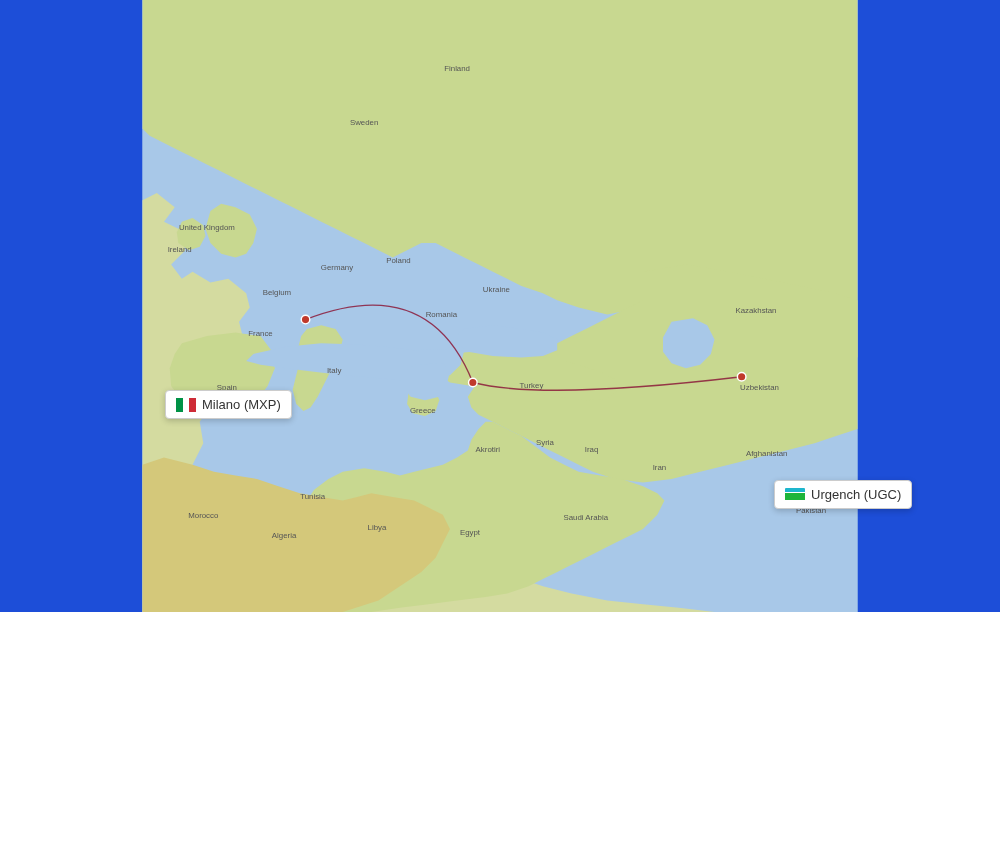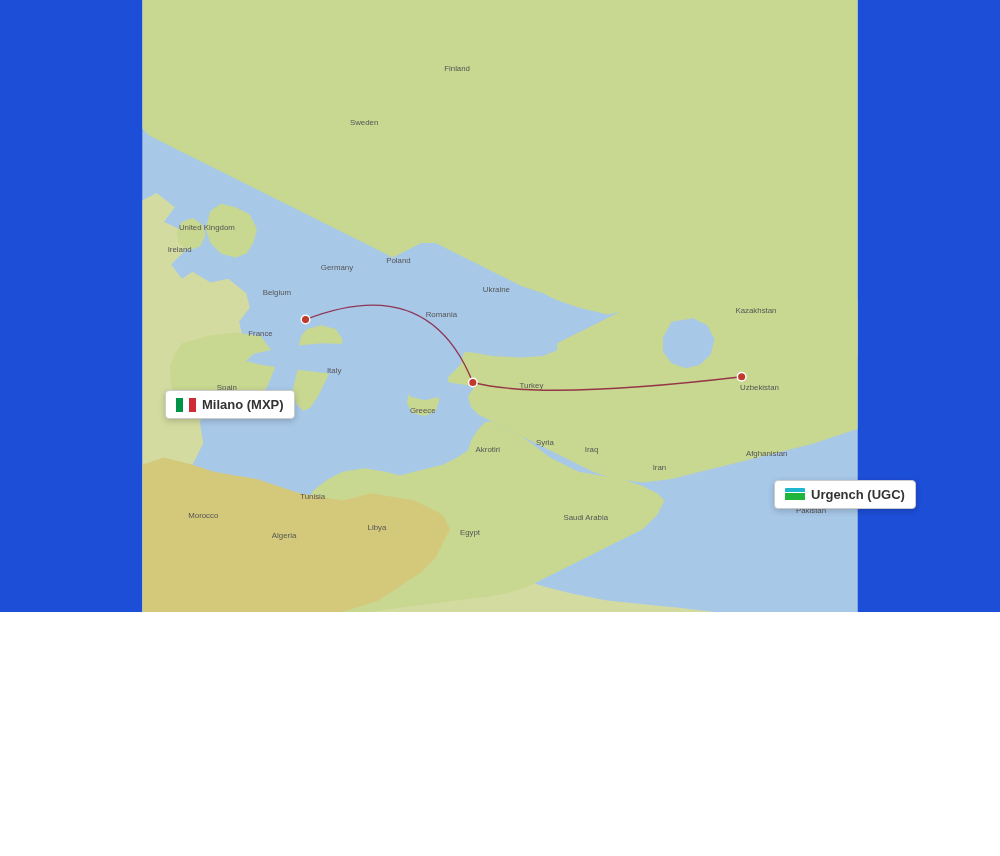--- a/index.html
+++ b/index.html
@@ -21,21 +21,21 @@
     .tooltip {
       position: absolute;
       background: white;
       border: 1px solid #ccc;
       border-radius: 4px;
       padding: 6px 10px;
       display: flex;
       align-items: center;
       gap: 6px;
       font-size: 13px;
-      font-weight: 700;
+      font-weight: 400;
       color: #333;
       box-shadow: 0 2px 6px rgba(0,0,0,0.2);
       white-space: nowrap;
       pointer-events: none;
     }
 
     .tooltip-flag {
       width: 20px;
       height: 14px;
       display: inline-block;

